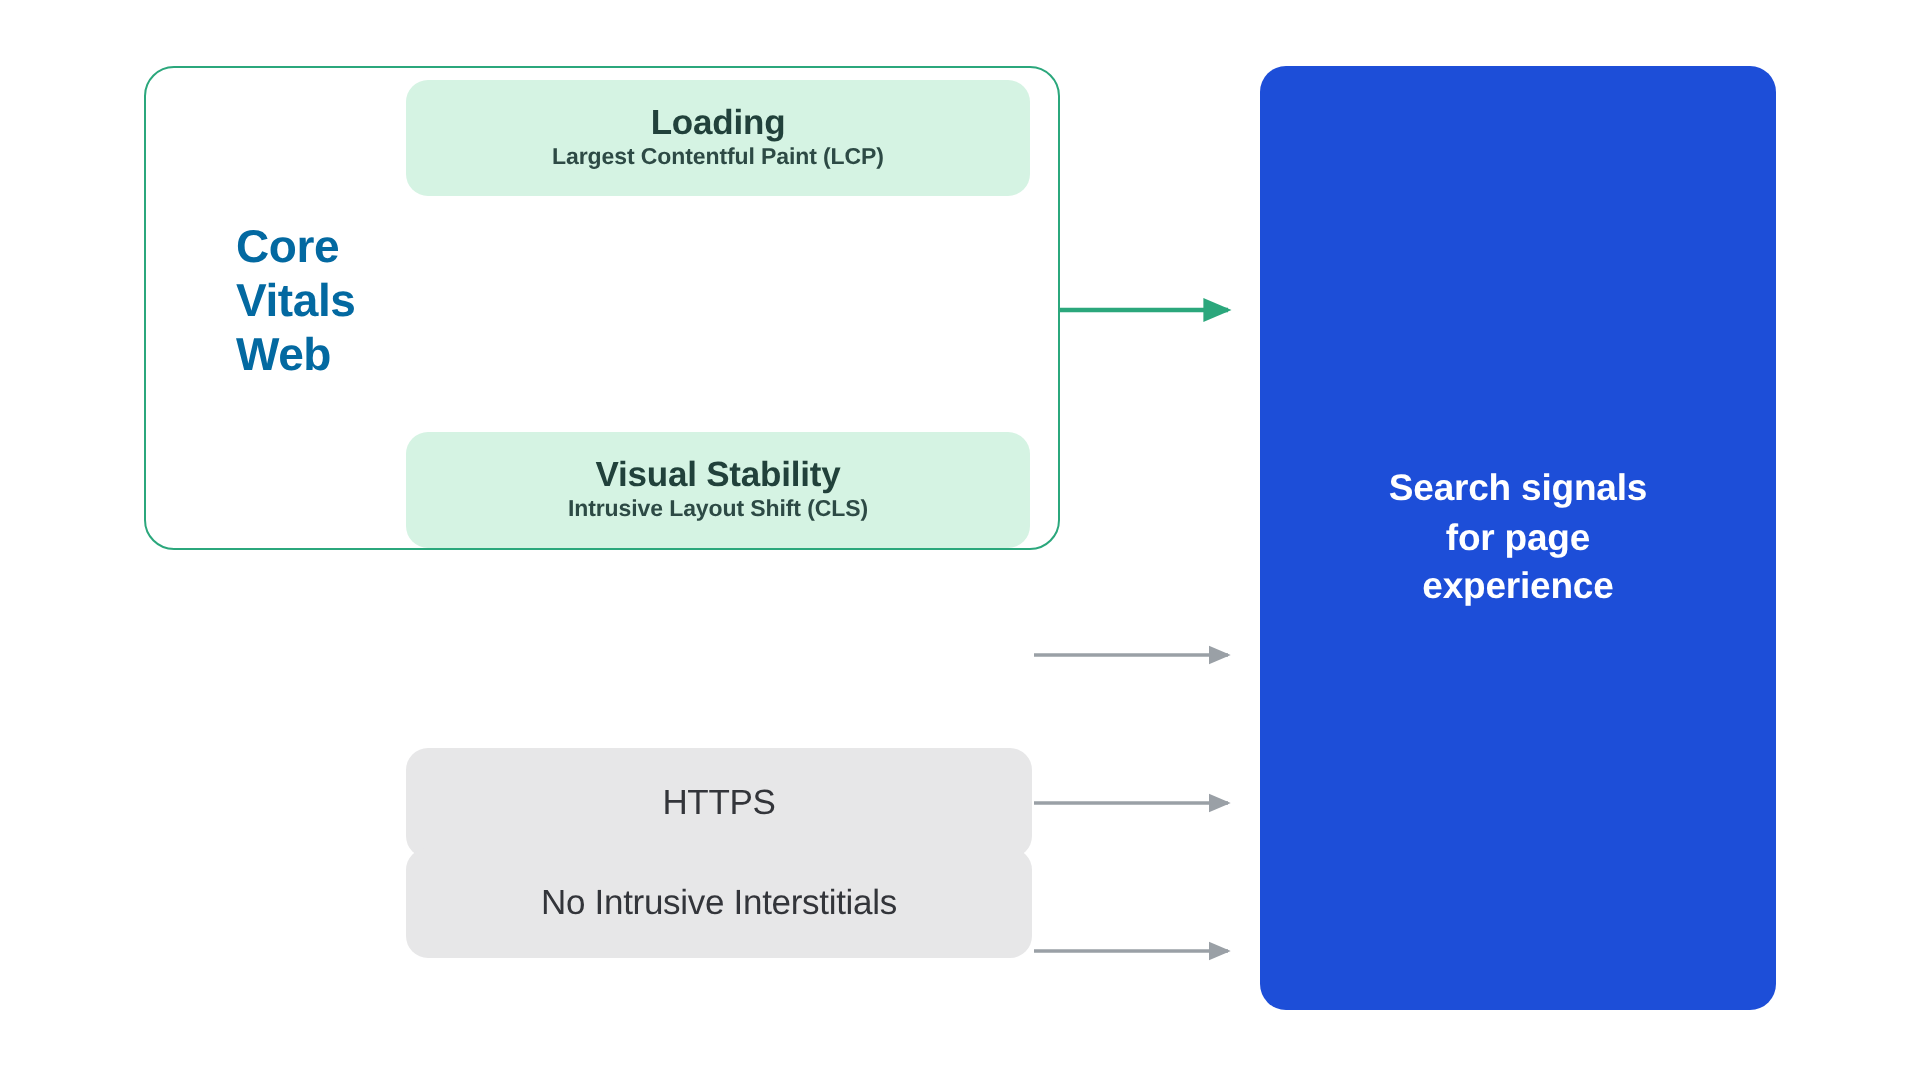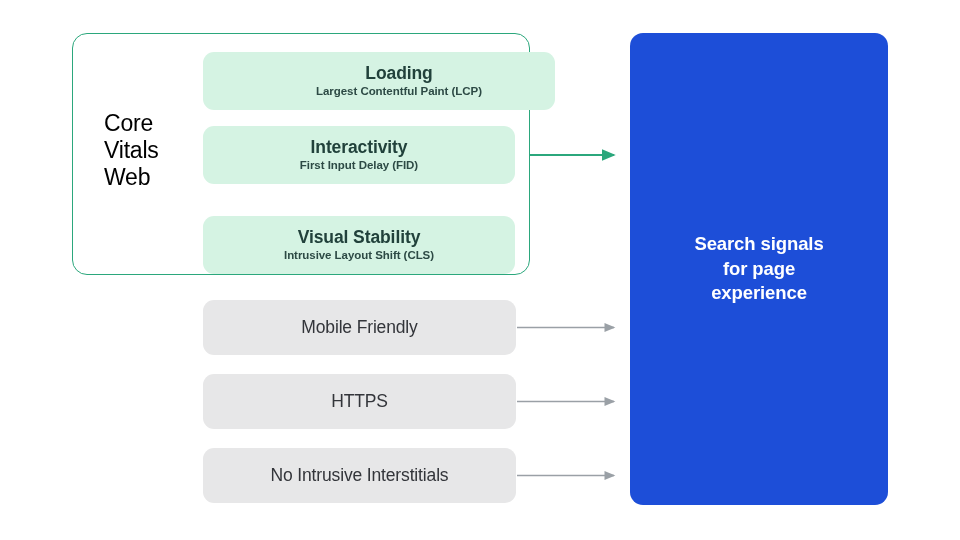--- a/index.html
+++ b/index.html
@@ -29,46 +29,46 @@
     width: 458px;
     height: 242px;
     box-sizing: border-box;
     border: 1.6px solid #2BA77C;
     border-radius: 15px;
     background: #ffffff;
   }
 
   .cwv-label {
     position: absolute;
-    left: 104px;
+    left: 118px;
     top: 110px;
     width: 86px;
-    color: #000000;
+    color: #0369a1;
     font-size: 23px;
-    font-weight: normal;
+    font-weight: bold;
     line-height: 1.18;
     letter-spacing: -0.2px;
     text-align: left;
   }
   .cwv-label span { display: block; }
 
   
   .vital-card {
     position: absolute;
     left: 203px;
     width: 312px;
     height: 58px;
     background: #D5F3E3;
     border-radius: 11px;
     display: flex;
     flex-direction: column;
     align-items: center;
     justify-content: center;
   }
-  .vital-card.v0 { top: 52px; padding-left: 40px; }
+  .vital-card.v0 { top: 40px; }
   .vital-card.v1 { top: 126px; }
   .vital-card.v2 { top: 216px; }
 
   .vital-title {
     color: #21413B;
     font-size: 17.5px;
     font-weight: bold;
     line-height: 1.1;
     letter-spacing: -0.1px;
     margin-bottom: 2px;
@@ -88,21 +88,21 @@
     width: 313px;
     height: 55px;
     background: #E7E7E8;
     border-radius: 11px;
     display: flex;
     align-items: center;
     justify-content: center;
   }
   .signal-card.s0 { top: 300px; }
   .signal-card.s1 { top: 374px; text-align: right; }
-  .signal-card.s2 { top: 448px; }
+  .signal-card.s2 { top: 424px; }
 
   .signal-label {
     color: #33353A;
     font-size: 17.5px;
     font-weight: normal;
     letter-spacing: -0.15px;
   }
 
   
   .target-panel {
@@ -148,33 +148,26 @@
     <span>Core</span>
     <span>Vitals</span>
     <span>Web</span>
   </div>
 
   <div class="vital-card v0">
     <div class="vital-title">Loading</div>
     <div class="vital-sub">Largest Contentful Paint (LCP)</div>
   </div>
 
-  <div class="vital-card v1">
-    <div class="vital-title">Interactivity</div>
-    <div class="vital-sub">First Input Delay (FID)</div>
-  </div>
 
   <div class="vital-card v2">
     <div class="vital-title">Visual Stability</div>
     <div class="vital-sub">Intrusive Layout Shift (CLS)</div>
   </div>
 
-  <div class="signal-card s0">
-    <div class="signal-label">Mobile Friendly</div>
-  </div>
 
   <div class="signal-card s1">
     <div class="signal-label">HTTPS</div>
   </div>
 
   <div class="signal-card s2">
     <div class="signal-label">No Intrusive Interstitials</div>
   </div>
 
   <div class="target-panel">

